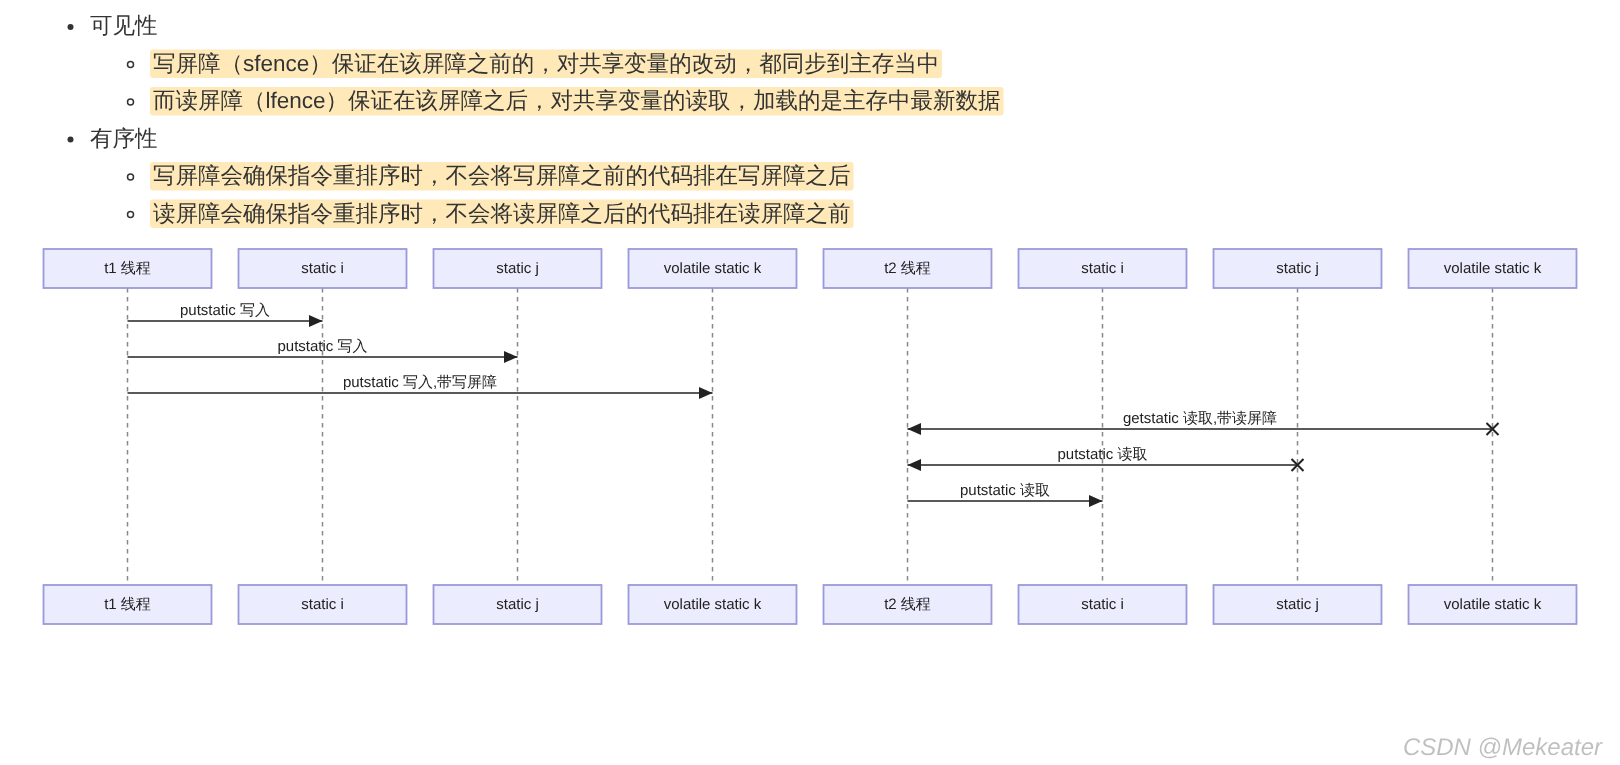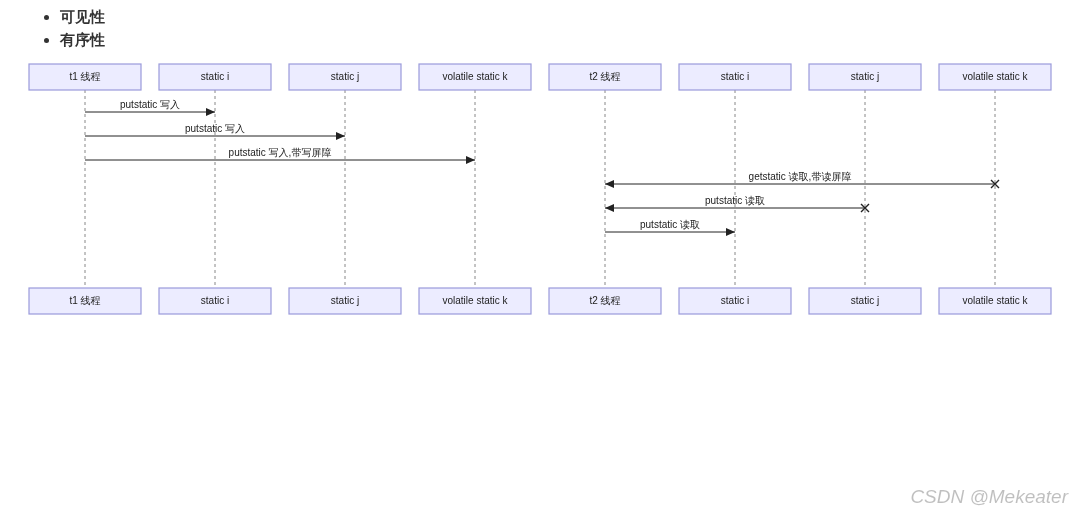--- a/index.html
+++ b/index.html
@@ -10,40 +10,48 @@
     font-size: 15px;
     color: #333;
     width: 1080px;
     background: #fff;
   }
   ul.top { list-style: disc; padding-left: 50px; margin:0; }
   ul.top > li { margin: 4px 0; }
   ul.sub { list-style: circle; padding-left: 40px; margin: 6px 0; }
   ul.sub > li { margin: 6px 0; }
   .hl { background: #ffe9b8; padding: 1px 2px; border-radius: 2px; }
-  .hdr { font-weight: 700; }
+  .hdr { font-weight: 400; }
   .diagram { margin-top: 8px; text-align: center; }
   .diagram svg { display:block; }
   .lifebox { fill:#ececff; stroke:#9a9adb; stroke-width:1.2; }
   .lifeline { stroke:#888; stroke-width:1; stroke-dasharray:3 3; }
   .arrow { stroke:#222; stroke-width:1; fill:none; marker-end:url(#ah); }
   .arrowF { stroke:#222; stroke-width:1; fill:none; marker-start:url(#ahr); marker-end:url(#xh); }
   .msg { font-size:10px; fill:#222; font-family: Arial, "Microsoft YaHei"; }
   .boxlabel { font-size:10px; fill:#222; font-family: Arial, "Microsoft YaHei"; }
-  .watermark { position:absolute; right:12px; bottom:2px; font-size:19px; color:rgba(0,0,0,0.25); font-style:italic; }
+  .watermark { position:absolute; right:12px; bottom:2px; font-size:16px; color:rgba(0,0,0,0.25); font-style:italic; }
 </style>
 </head>
 <body>
 
 <ul class="top">
   <li>
     <span class="hdr">可见性</span>
+    <ul class="sub">
+      <li><span class="hl">写屏障（sfence）保证在该屏障之前的，对共享变量的改动，都同步到主存当中</span></li>
+      <li><span class="hl">而读屏障（lfence）保证在该屏障之后，对共享变量的读取，加载的是主存中最新数据</span></li>
+    </ul>
   </li>
   <li>
     <span class="hdr">有序性</span>
+    <ul class="sub">
+      <li><span class="hl">写屏障会确保指令重排序时，不会将写屏障之前的代码排在写屏障之后</span></li>
+      <li><span class="hl">读屏障会确保指令重排序时，不会将读屏障之后的代码排在读屏障之前</span></li>
+    </ul>
   </li>
 </ul>
 
 <div class="diagram">
   <svg width="1060" height="265" viewBox="0 0 1060 265">
     <defs>
       <marker id="ah" markerWidth="10" markerHeight="8" refX="9" refY="4" orient="auto">
         <path d="M0,0 L9,4 L0,8 Z" fill="#222"></path>
       </marker>
       <marker id="ahr" markerWidth="10" markerHeight="8" refX="1" refY="4" orient="auto">

